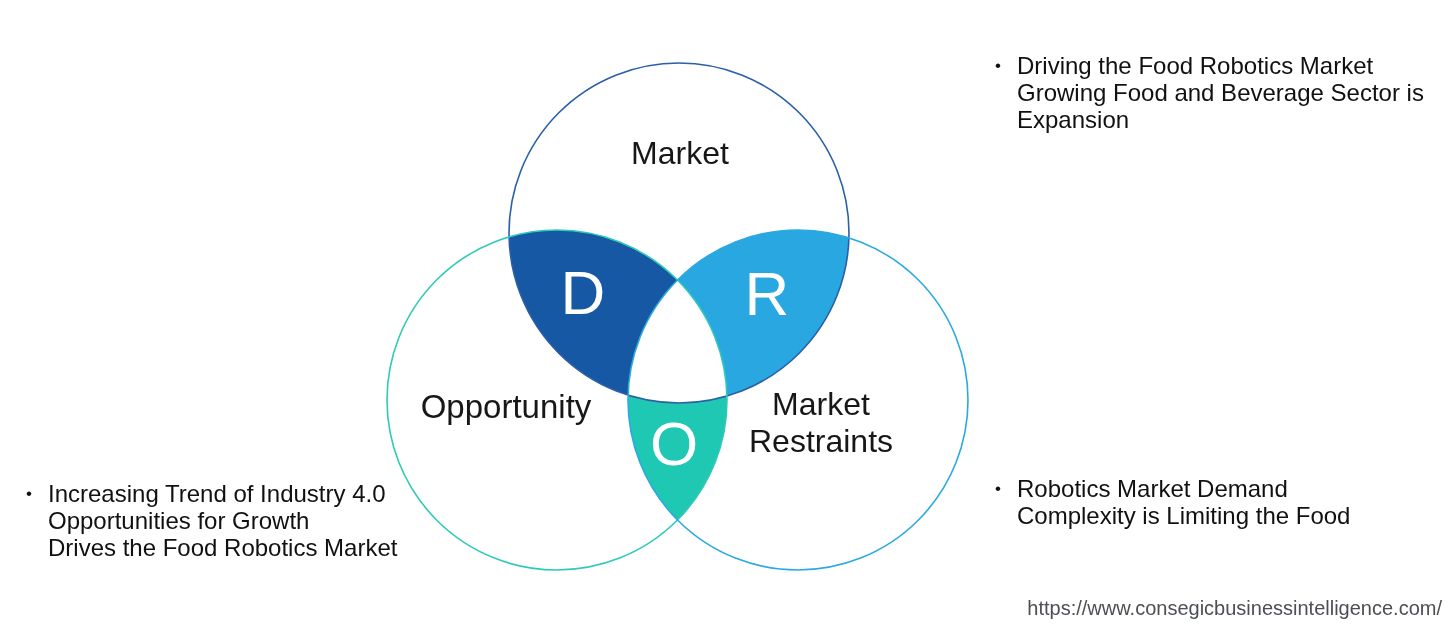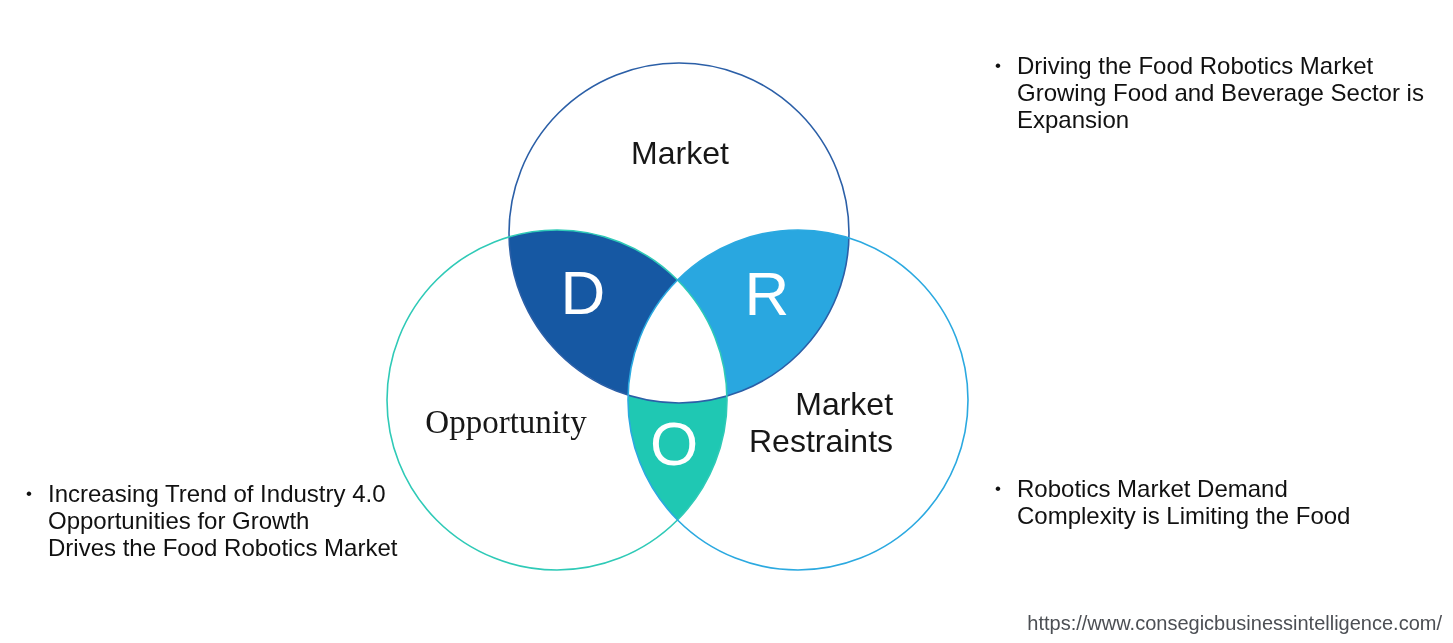--- a/index.html
+++ b/index.html
@@ -10,36 +10,36 @@
     font-family: "Liberation Sans", sans-serif;
     color: #1a1a1a;
     overflow: hidden;
   }
   #venn-svg { position: absolute; left: 0; top: 0; }
 
   
   .venn-label {
     position: absolute;
     transform: translateX(-50%);
-    text-align: right;
+    text-align: center;
     font-size: 32px;
     line-height: 37px;
     color: #171717;
     white-space: nowrap;
   }
   .venn-letter {
     position: absolute;
     transform: translate(-50%, -50%);
     font-size: 62px;
     line-height: 1;
     color: #ffffff;
     font-weight: 400;
   }
   #drivers-label      { left: 680px; top: 135px; }
-  #opportunity-label  { left: 506px; top: 404px; font-size: 33px; font-family: Liberation Serif, serif; }
+  #opportunity-label  { left: 506px; top: 388px; font-size: 33px; }
   #restraints-label   { left: 821px; top: 386px; }
   #letter-d { left: 583px; top: 293px; }
   #letter-r { left: 767px; top: 294px; }
   #letter-o { left: 674px; top: 444px; }
 
   
   .bullet-block {
     position: absolute;
     display: flex;
     align-items: flex-start;
@@ -61,21 +61,20 @@
 
   
   #footer-url {
     position: absolute;
     right: 11px;
     top: 597px;
     font-size: 20px;
     color: #4c4f54;
     text-decoration: none;
     white-space: nowrap;
-    margin-top: 15px;
   }
 </style>
 </head>
 <body>
 
 <svg id="venn-svg" width="1453" height="643" viewBox="0 0 1453 643">
   <defs>
     <clipPath id="clipTop">
         <circle cx="679" cy="233" r="170"></circle>
       </clipPath>

